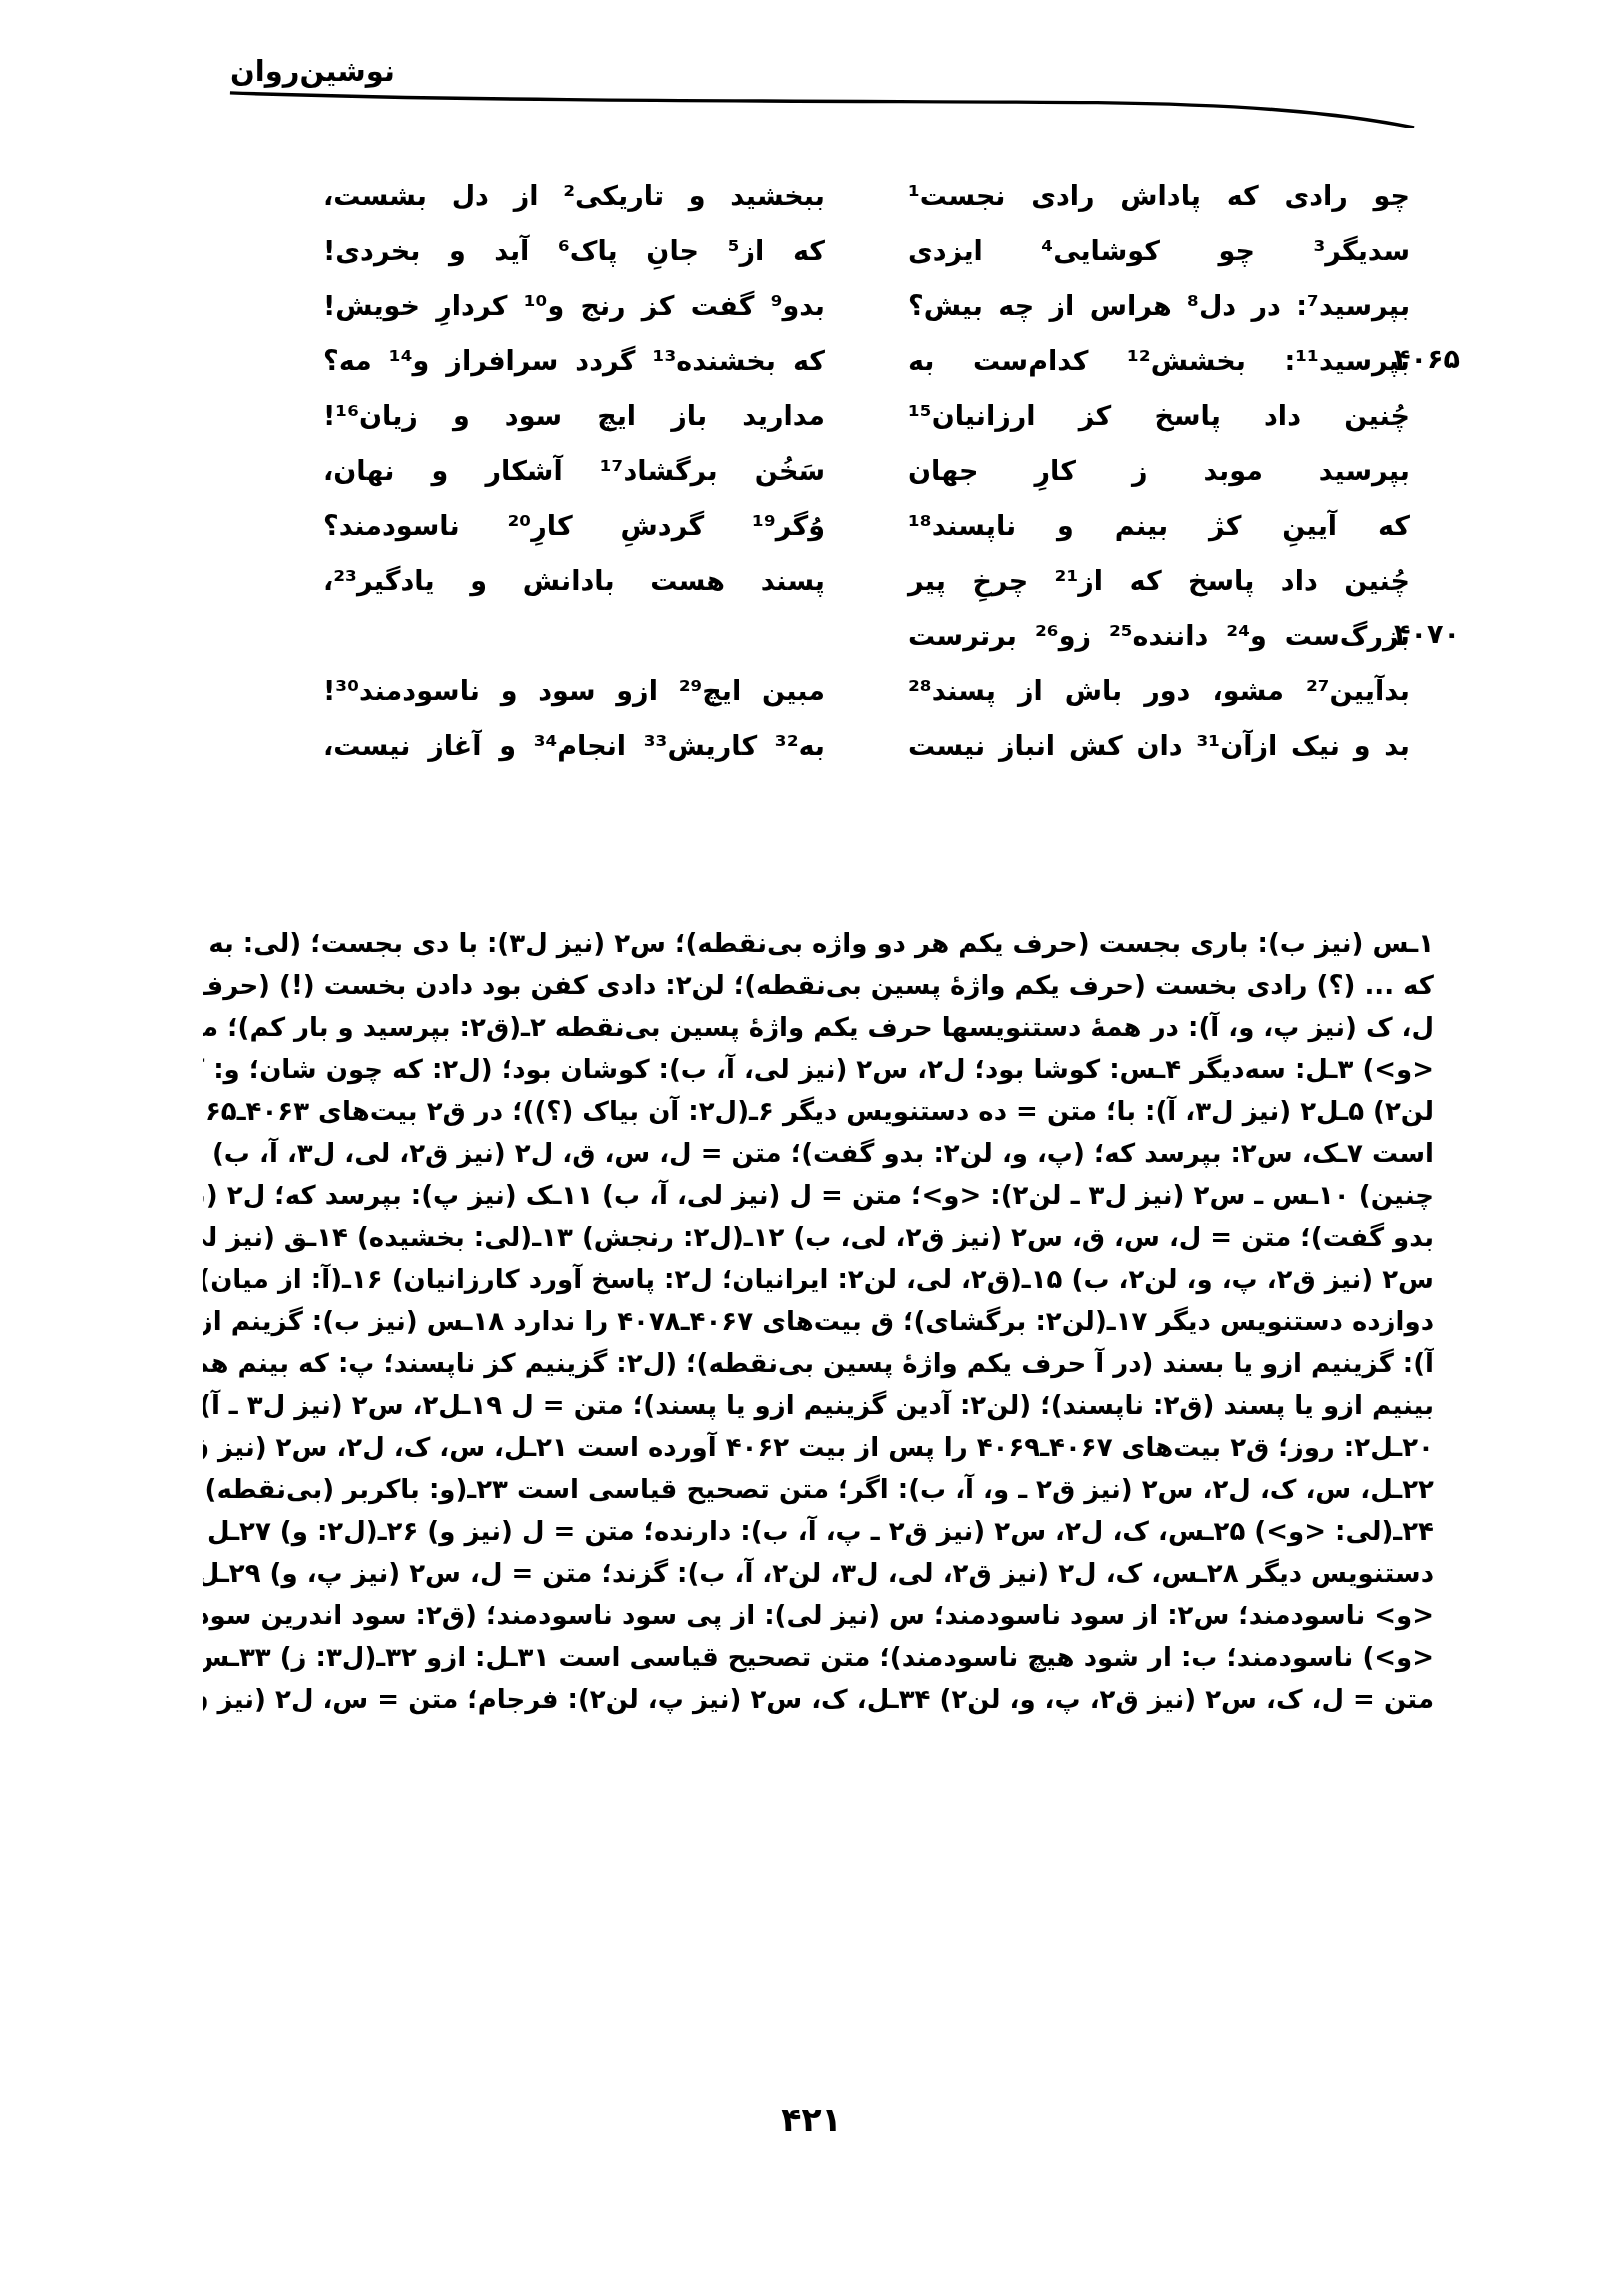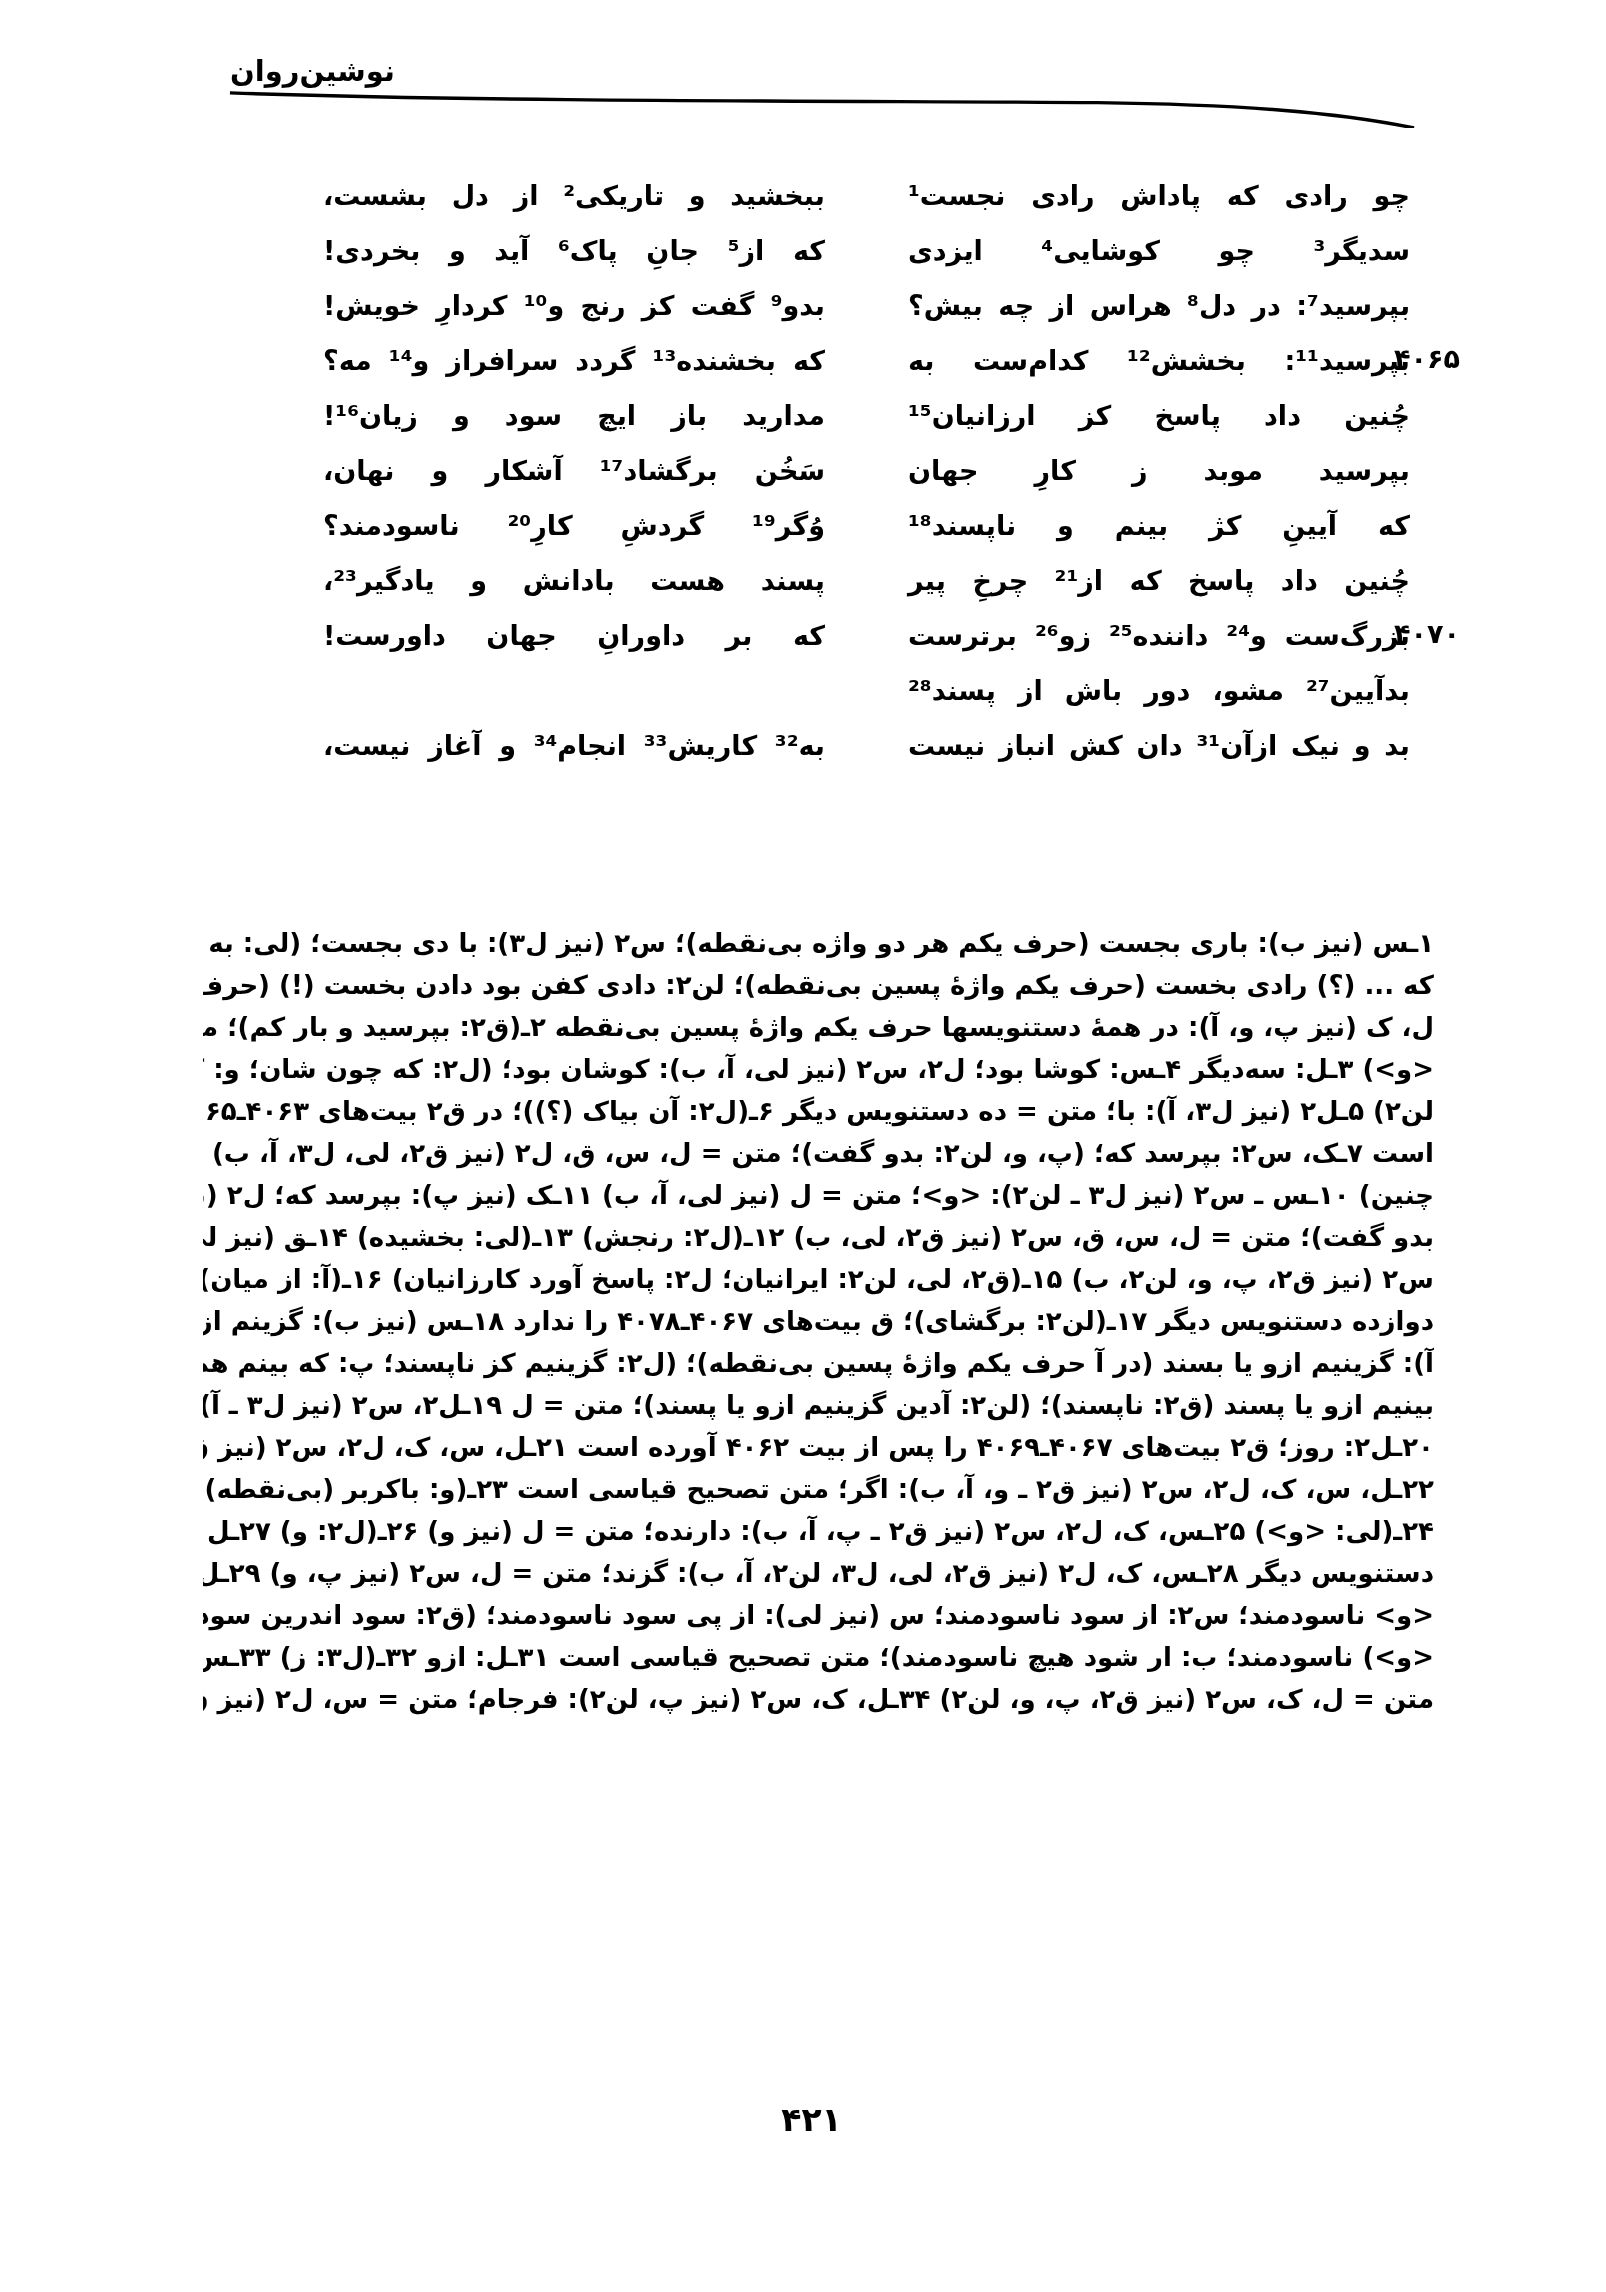--- a/index.html
+++ b/index.html
@@ -83,25 +83,25 @@
     <div class="beyt">
       <div class="misra first">که آیینِ کژ بینم و ناپسند¹⁸</div>
       <div class="misra">وُگر¹⁹ گردشِ کارِ²⁰ ناسودمند؟</div>
     </div>
     <div class="beyt">
       <div class="misra first">چُنین داد پاسخ که از²¹ چرخِ پیر</div>
       <div class="misra">پسند هست بادانش و یادگیر²³،</div>
     </div>
     <div class="beyt">
       <div class="misra first">بزرگ‌ست و²⁴ داننده²⁵ زو²⁶ برترست</div>
-      <div class="misra">که بر داورانِ جهان داورست!</div>
       <span class="beyt-num">۴۰۷۰</span>
     </div>
     <div class="beyt">
       <div class="misra first">بدآیین²⁷ مشو، دور باش از پسند²⁸</div>
+      <div class="misra">مبین ایچ²⁹ ازو سود و ناسودمند³⁰!</div>
     </div>
     <div class="beyt">
       <div class="misra first">بد و نیک ازآن³¹ دان کش انباز نیست</div>
       <div class="misra">به³² کاریش³³ انجام³⁴ و آغاز نیست،</div>
     </div>
   </div>
 
 <div class="footnotes" id="footnotes">
     <span class="fn-line">۱ـس (نیز ب): باری بجست (حرف یکم هر دو واژه بی‌نقطه)؛ س۲ (نیز ل۳): با دی بجست؛ (لی: به پاداش شادی بجست؛ ق۲: رازی</span>
     <span class="fn-line">که ... (؟) رادی بخست (حرف یکم واژهٔ پسین بی‌نقطه)؛ لن۲: دادی کفن بود دادن بخست (!) (حرف یکم واژهٔ پسین بی‌نقطه))؛ متن =</span>

